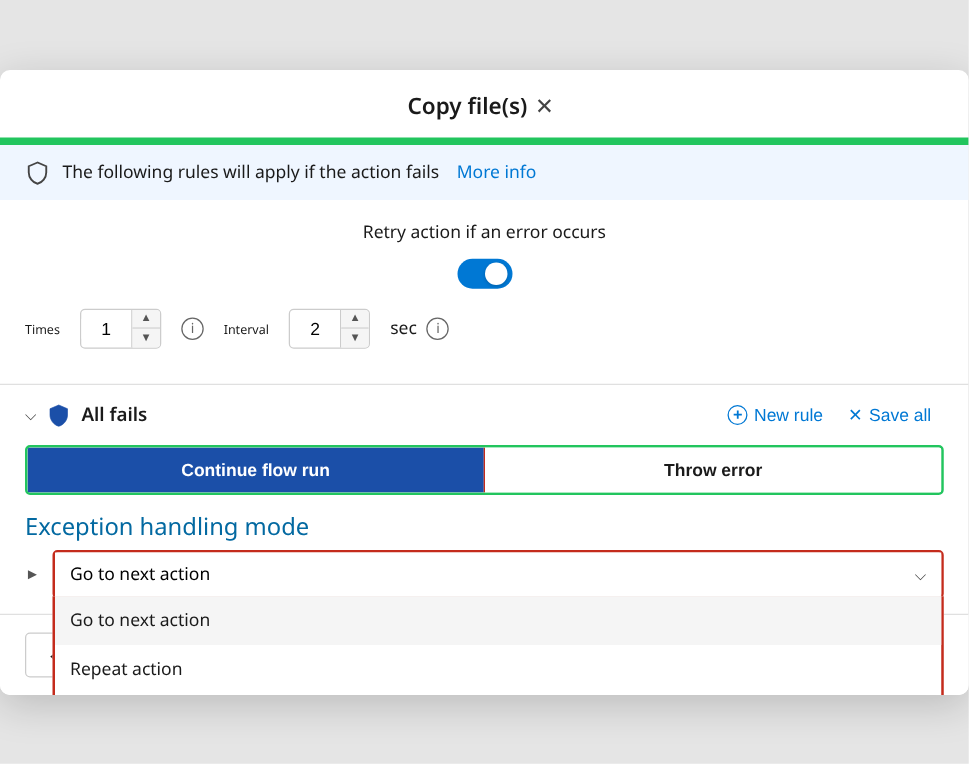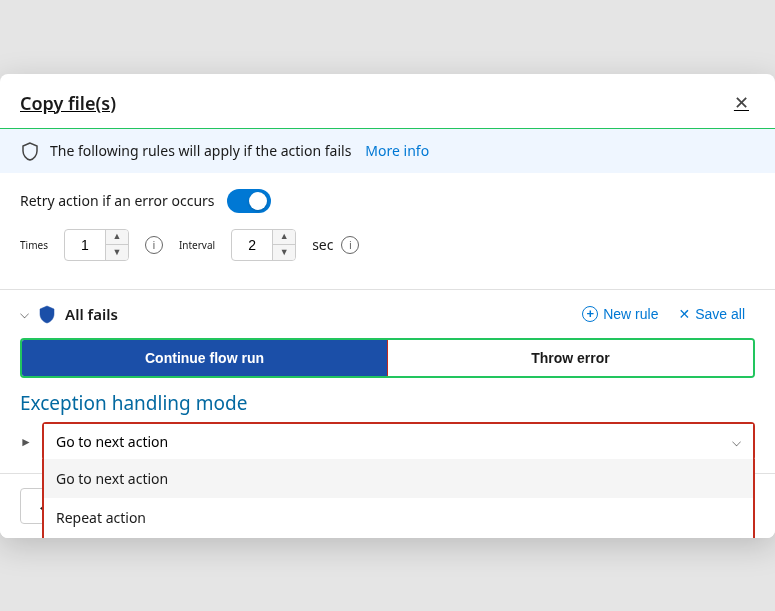--- a/index.html
+++ b/index.html
@@ -15,24 +15,23 @@
     .dialog {
       background: #fff;
       border-radius: 8px;
       width: 775px;
       box-shadow: 0 8px 32px rgba(0,0,0,0.18);
       overflow: hidden;
     }
     .dialog-header {
       display: flex;
       align-items: center;
-      justify-content: space-between;
+      justify-content: center;
       padding: 16px 20px 12px 20px;
-      border-bottom: 1px solid #22c55e;
-      text-decoration: underline;
+      border-bottom: 6px solid #22c55e;
     }
     .dialog-title {
       font-size: 18px;
       font-weight: 600;
       color: #1a1a1a;
     }
     .close-btn {
       background: none;
       border: none;
       cursor: pointer;
@@ -60,20 +59,21 @@
       margin-left: 4px;
     }
     .section-body {
       padding: 16px 20px;
     }
     .retry-row {
       display: flex;
       align-items: center;
       gap: 12px;
       margin-bottom: 16px;
+      flex-direction: column;
     }
     .retry-label {
       color: #1a1a1a;
       font-size: 14px;
     }
     .toggle {
       width: 44px;
       height: 24px;
       background: #0078d4;
       border-radius: 12px;

